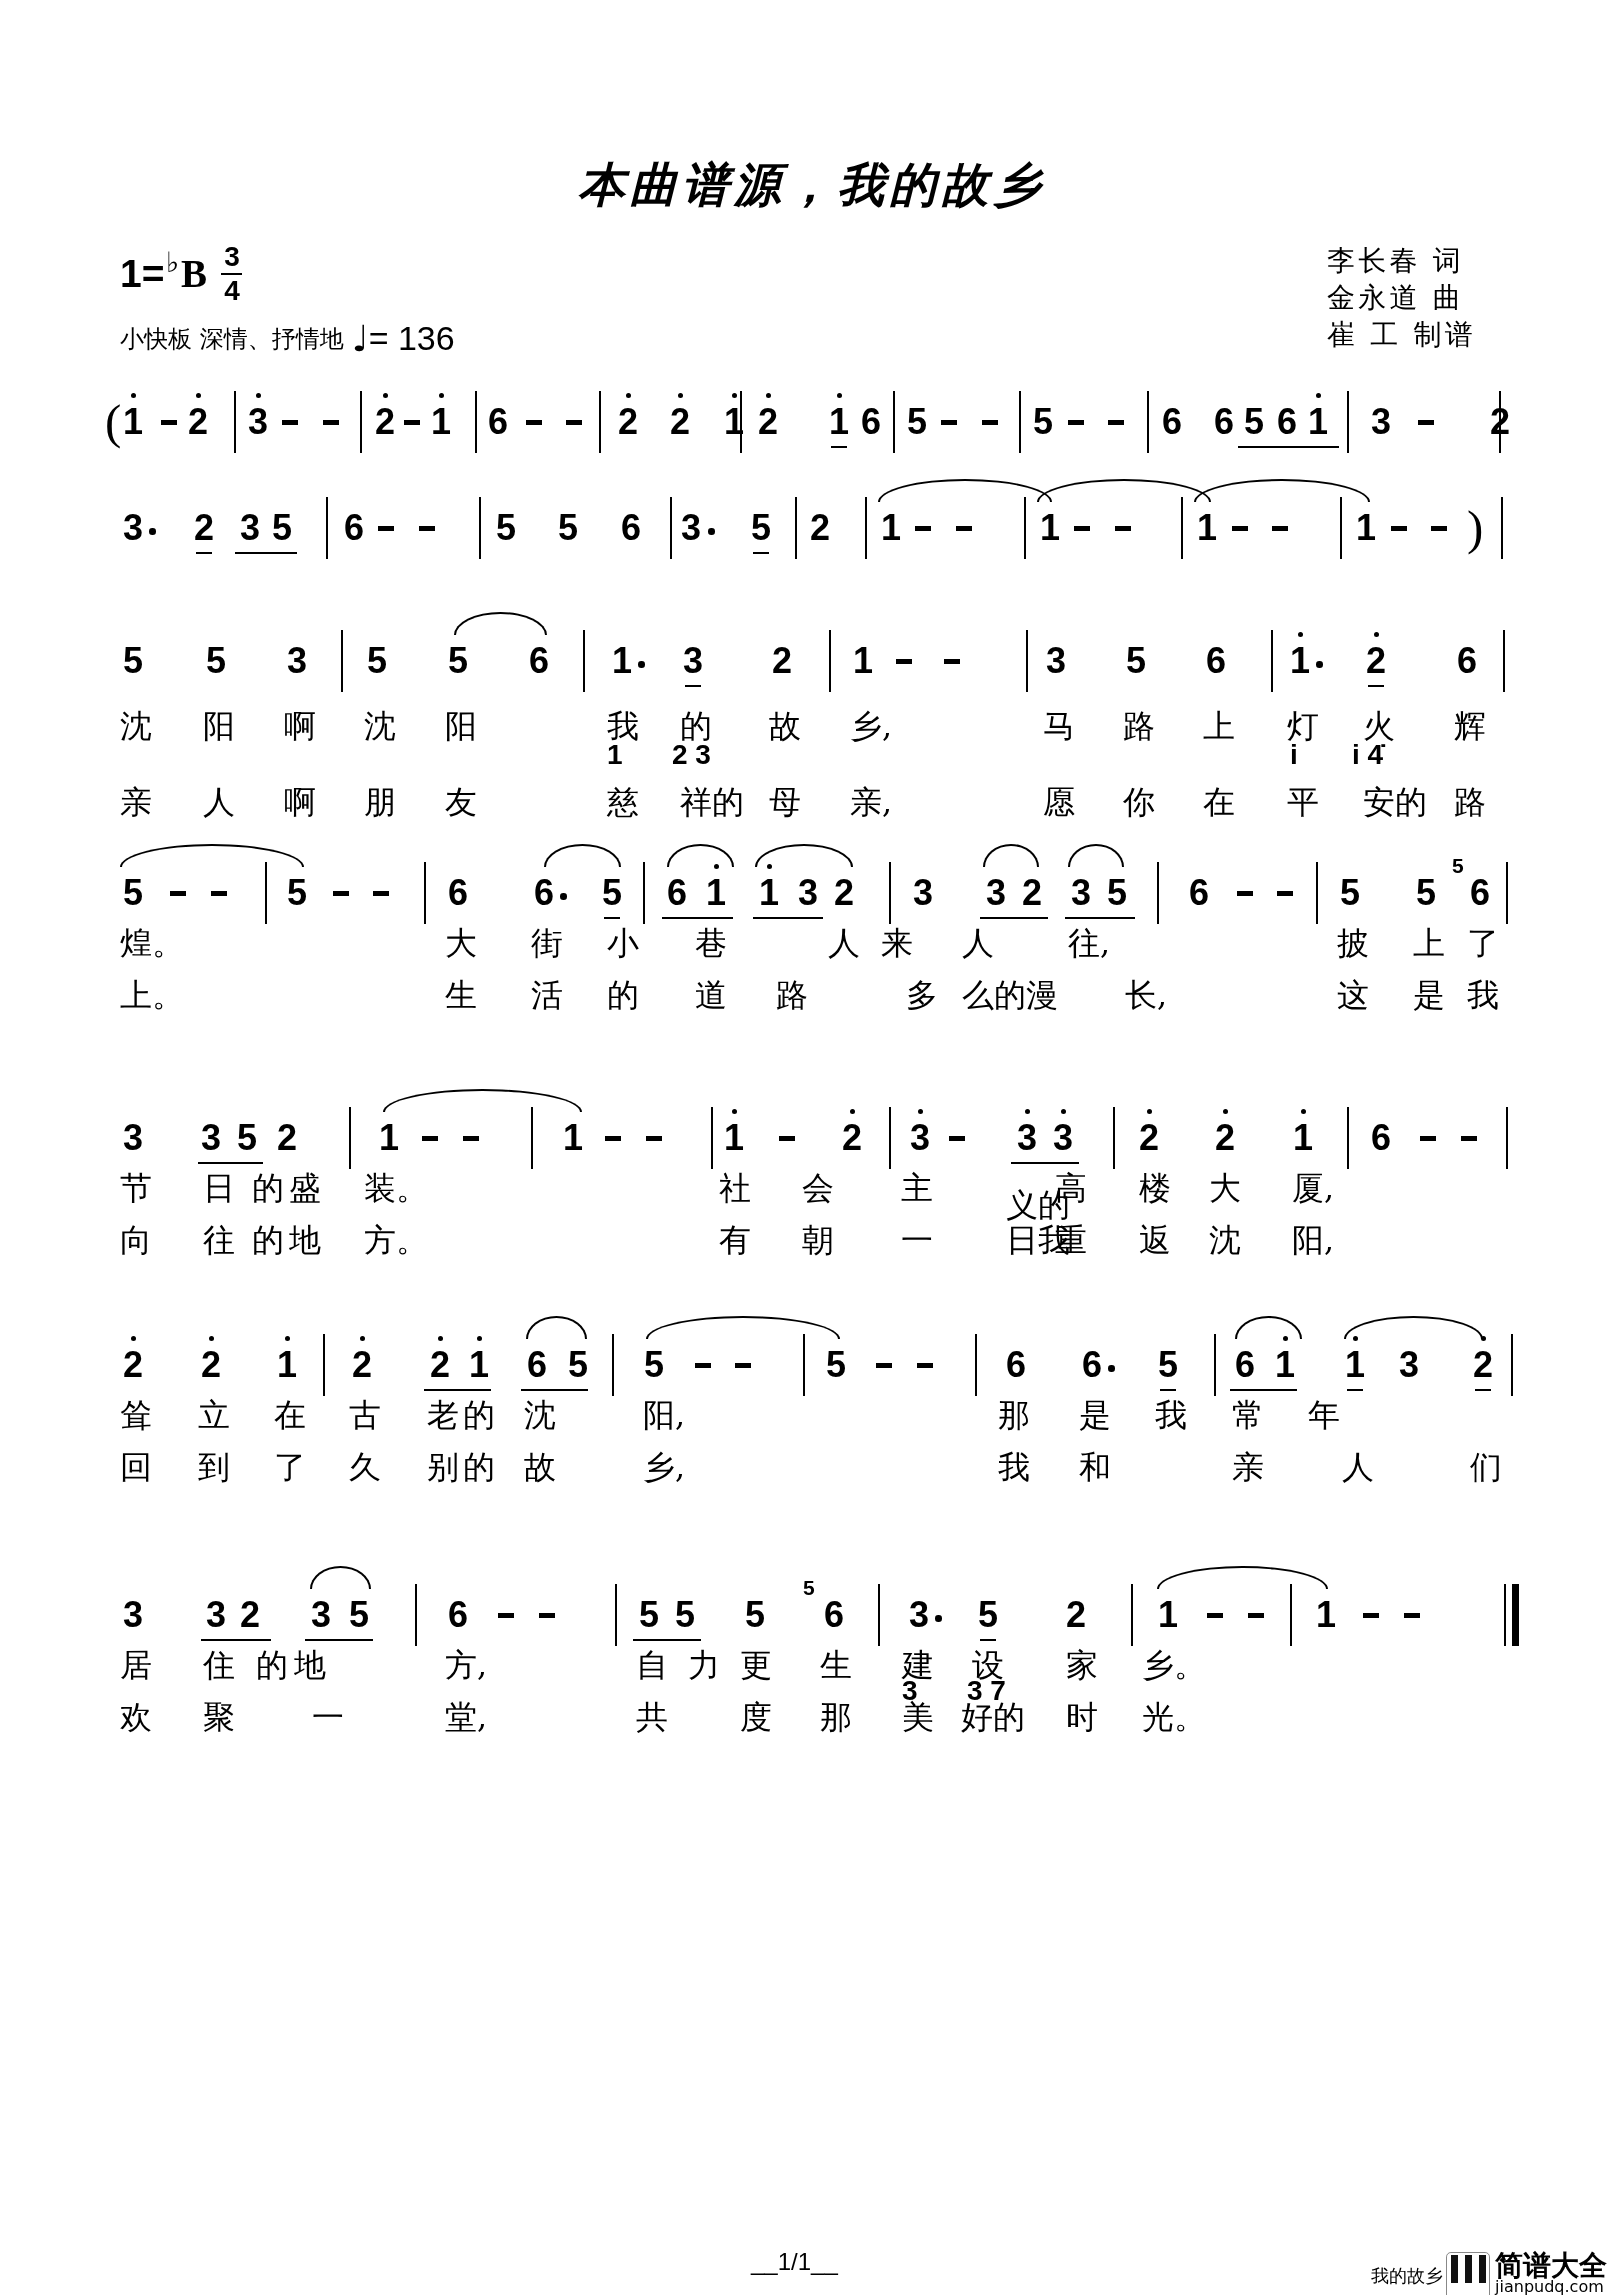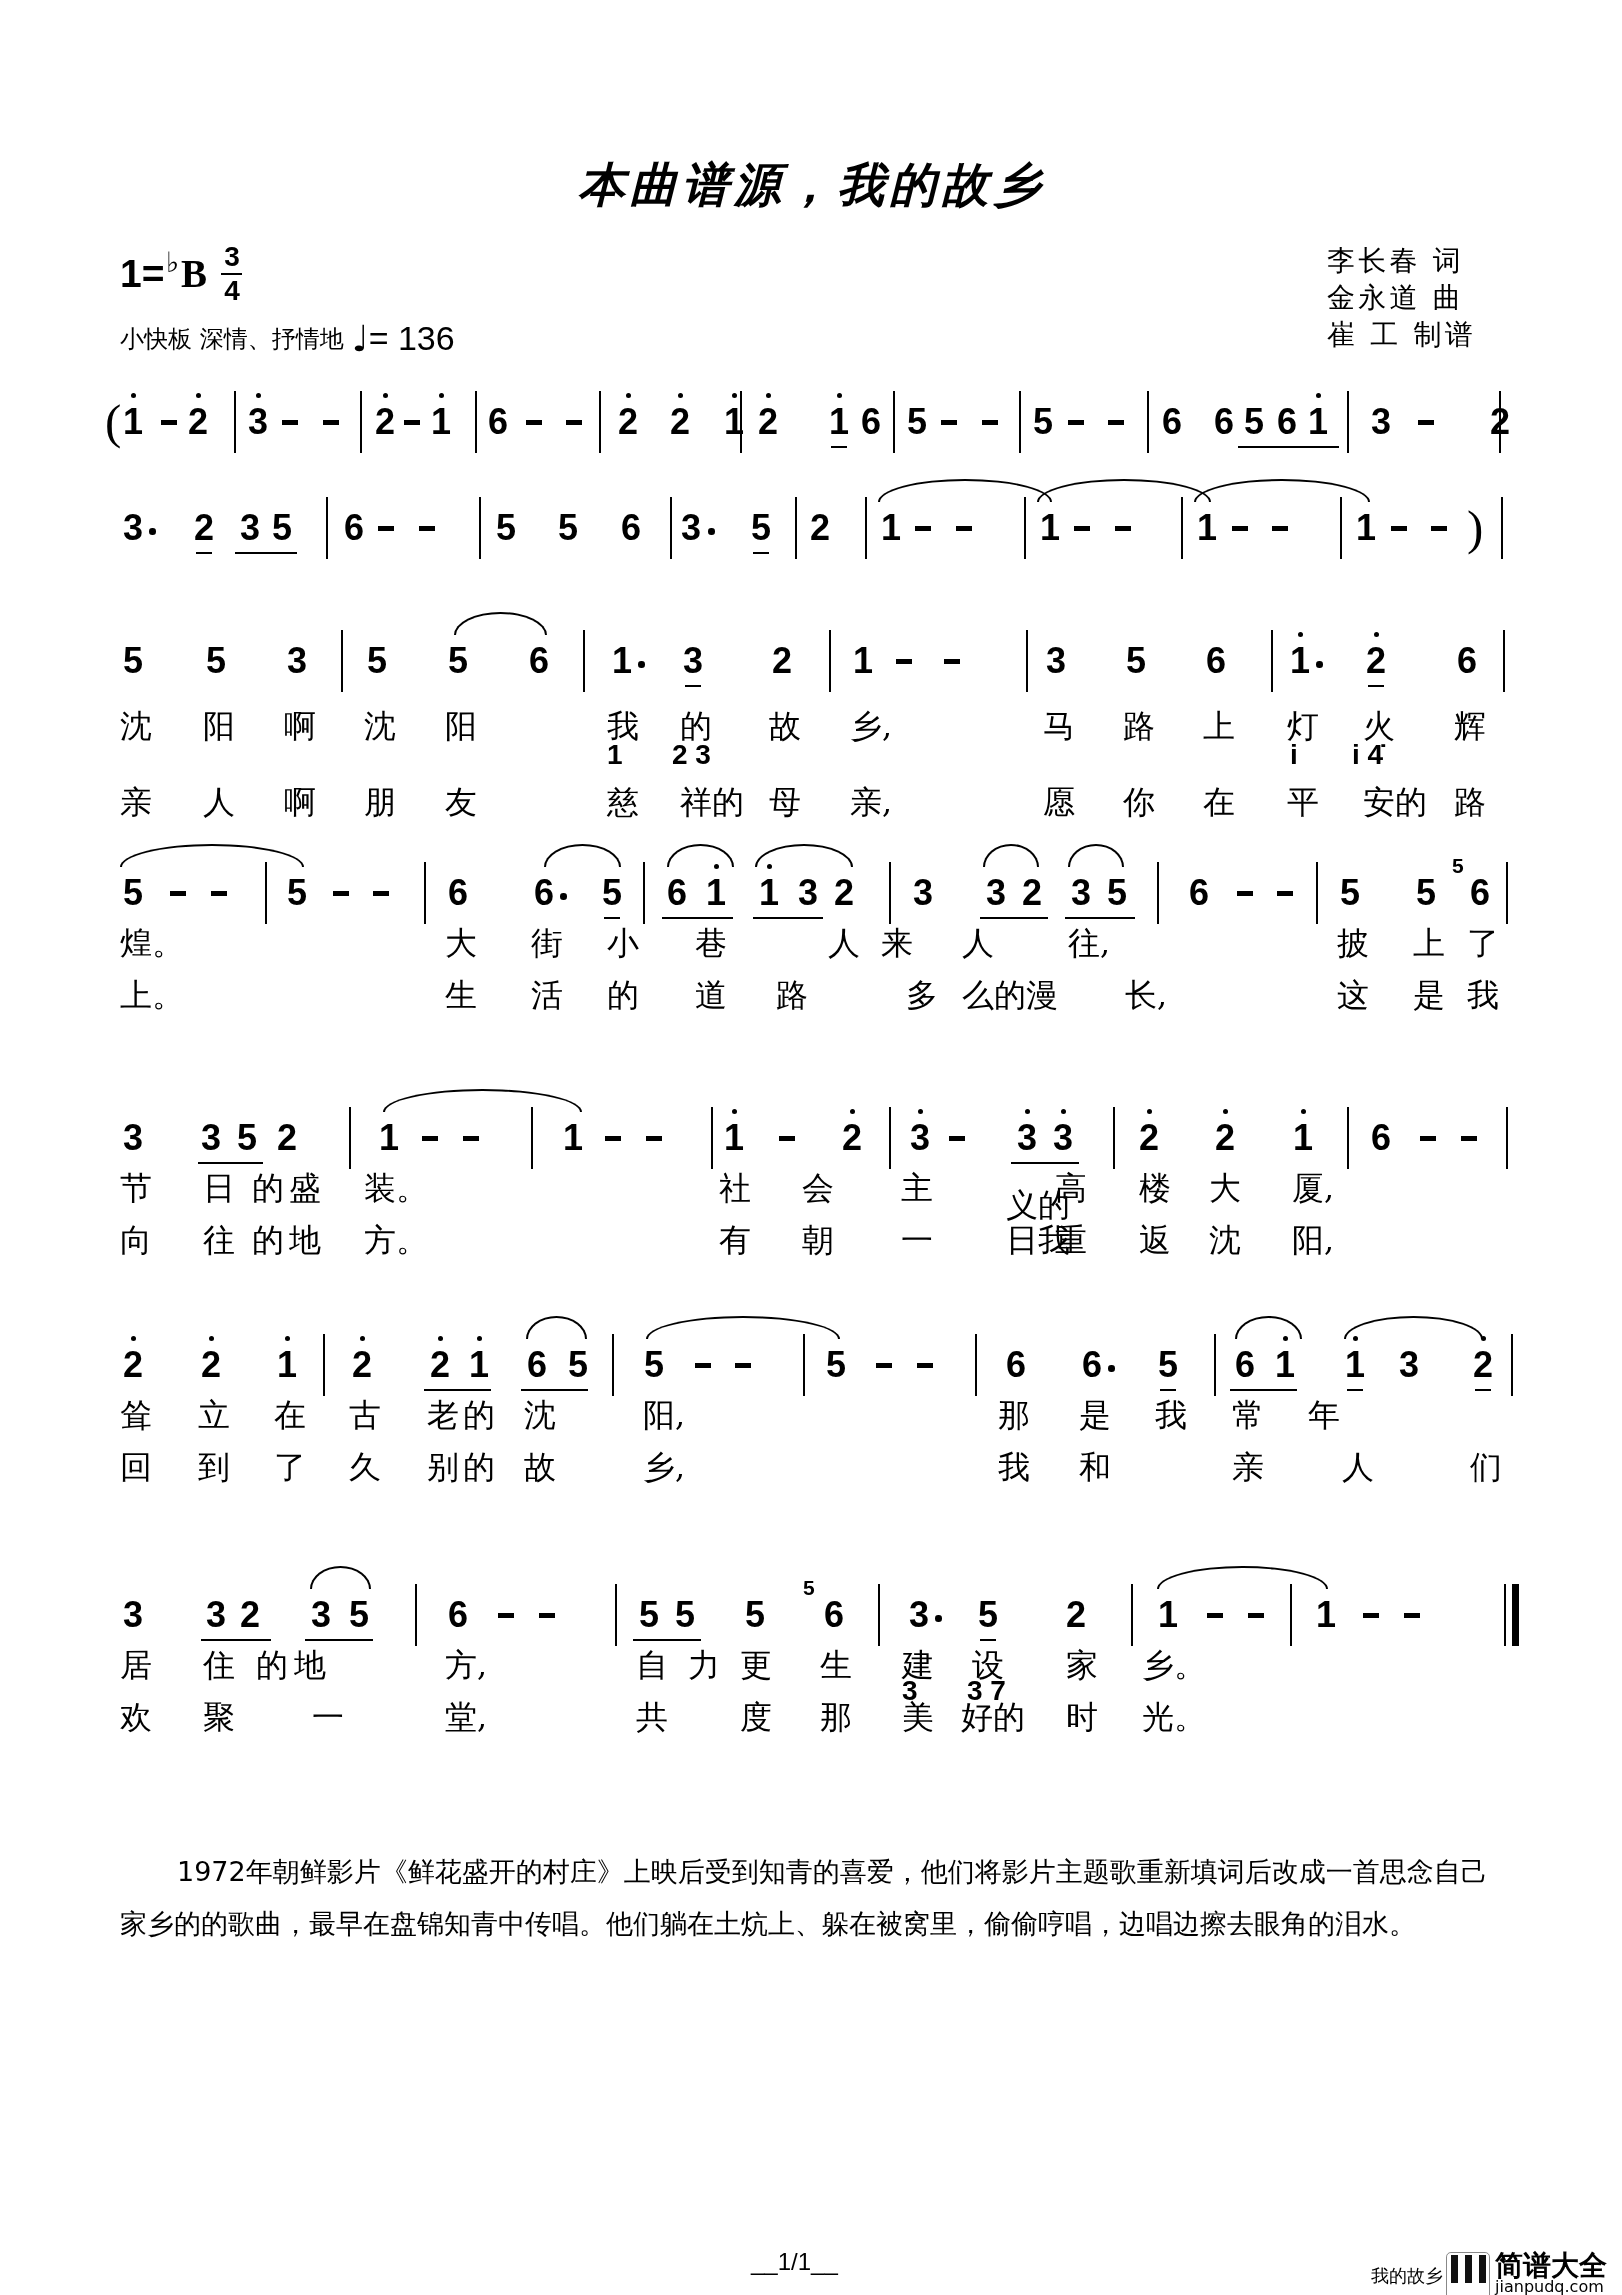--- a/index.html
+++ b/index.html
@@ -488,21 +488,20 @@
       <span class="lyr" style="left: 1043px; top: 0px;">愿</span>
       <span class="lyr" style="left: 1123px; top: 0px;">你</span>
       <span class="lyr" style="left: 1203px; top: 0px;">在</span>
       <span class="lyr" style="left: 1287px; top: 0px;">平</span>
       <span class="lyr" style="left: 1363px; top: 0px;">安的</span>
       <span class="lyr" style="left: 1454px; top: 0px;">路</span>
     </div>
   </div>
 
 <div class="commentary">
-  <p class="ind">1972年朝鲜影片《鲜花盛开的村庄》上映后受到知青的喜爱，他们将影片主题歌重新填词后改成一首思念自己家乡的的歌曲，最早在盘锦知青中传唱。他们躺在土炕上、躲在被窝里，偷偷哼唱，边唱边擦去眼角的泪水。</p>
 </div>
 
 <div class="pagenum">__1/1__</div>
 
 <div class="brand">
   <span class="pre">我的故乡</span>
   <div class="piano">
       <span></span>
       <span></span>
       <span></span>

